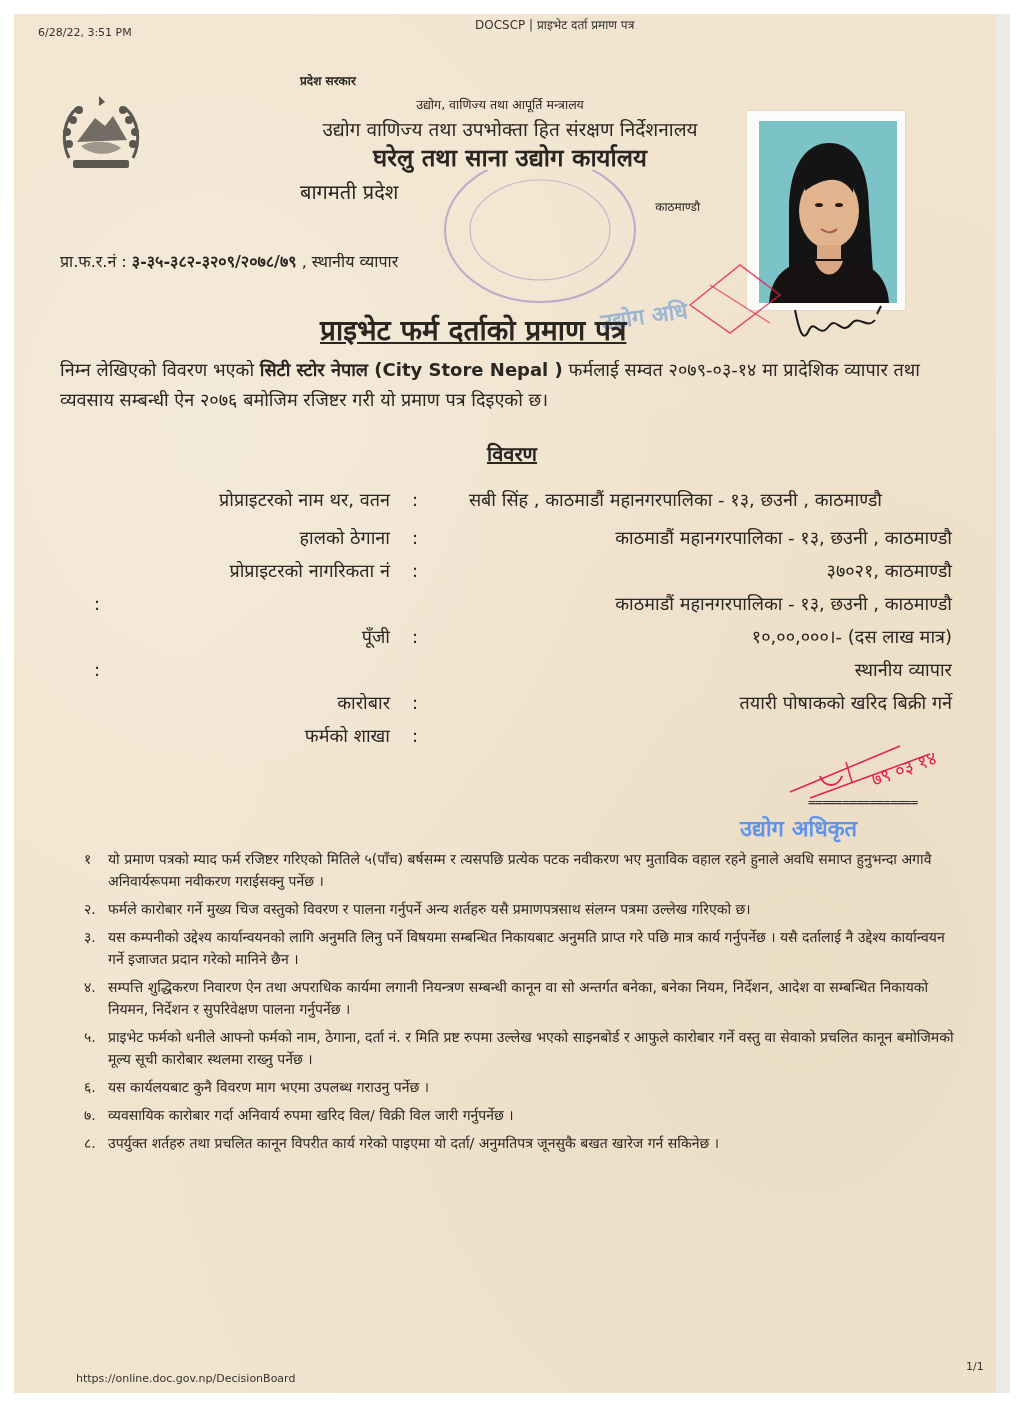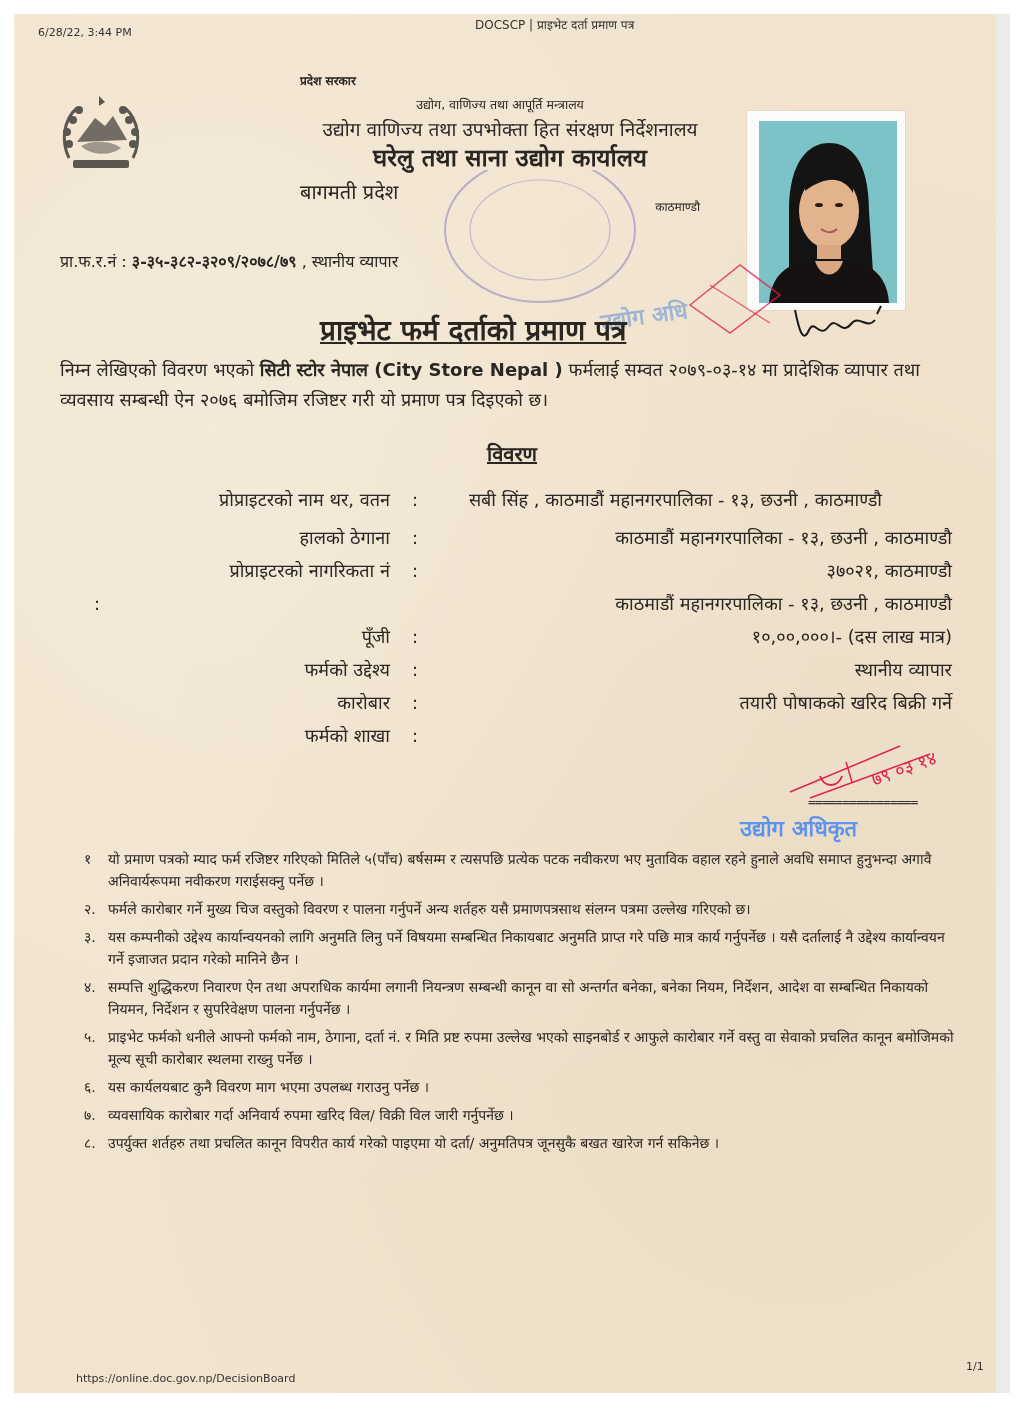--- a/index.html
+++ b/index.html
@@ -66,21 +66,21 @@
 
   .stamp-blue { position: absolute; pointer-events: none; }
   .stamp-red { position: absolute; pointer-events: none; }
 </style>
 </head>
 <body>
 
 <div class="paper"></div>
 <div class="edge-strip"></div>
 
-<div class="abs hdr-date">6/28/22, 3:44 PM</div>
+<div class="abs hdr-date">6/28/22, 3:51 PM</div>
 <div class="abs hdr-title">DOCSCP | प्राइभेट दर्ता प्रमाण पत्र</div>
 
 <div class="emblem">
   <svg width="92" height="88" viewBox="0 0 92 88">
     <g fill="none" stroke="#5a5650" stroke-width="3">
       <path d="M14 66 C6 50 8 28 22 16"></path>
       <path d="M78 66 C86 50 84 28 70 16"></path>
     </g>
     <g fill="#5a5650">
       <circle cx="12" cy="40" r="4"></circle>
@@ -179,21 +179,20 @@
   <div class="row">
     <span class="colon">:</span>
     <span class="val">काठमाडौं महानगरपालिका - १३, छउनी , काठमाण्डौ</span>
   </div>
   <div class="row">
     <span class="lbl">पूँजी</span>
     <span class="colon">:</span>
     <span class="val">१०,००,०००।- (दस लाख मात्र)</span>
   </div>
   <div class="row">
-    <span class="lbl">फर्मको उद्देश्य</span>
     <span class="colon">:</span>
     <span class="val">स्थानीय व्यापार</span>
   </div>
   <div class="row">
     <span class="lbl">कारोबार</span>
     <span class="colon">:</span>
     <span class="val">तयारी पोषाकको खरिद बिक्री गर्ने</span>
   </div>
   <div class="row">
     <span class="lbl">फर्मको शाखा</span>

